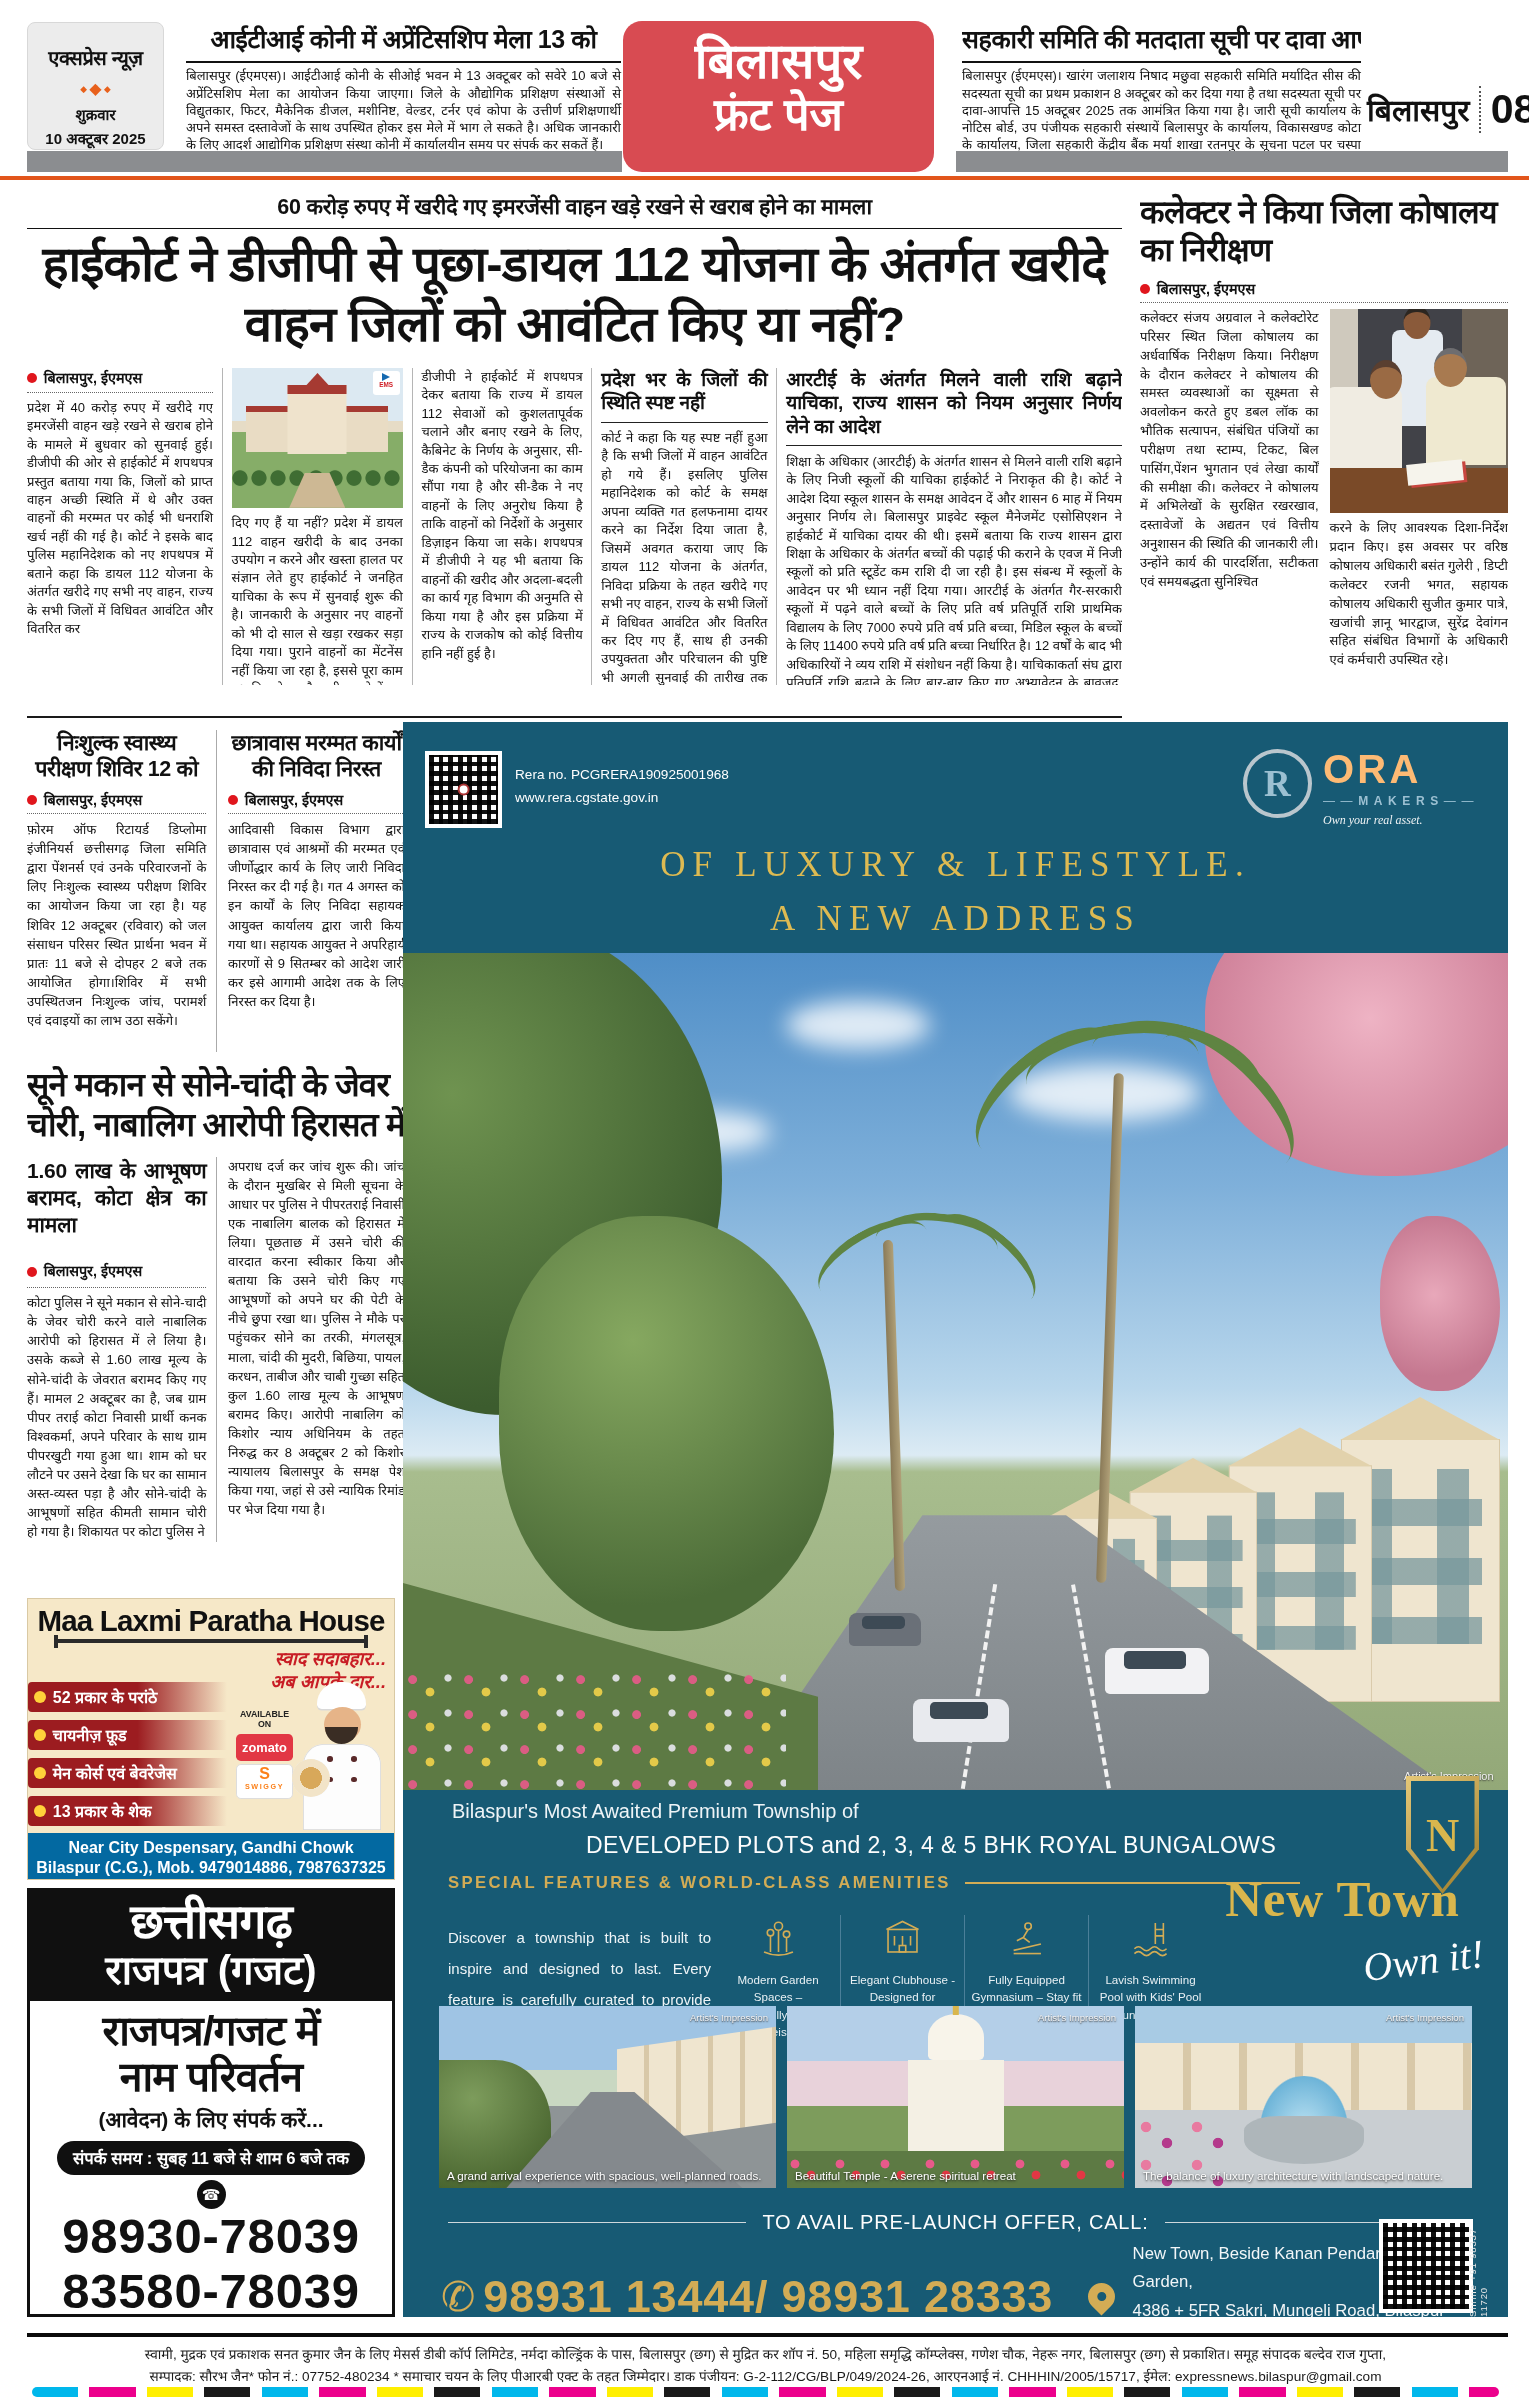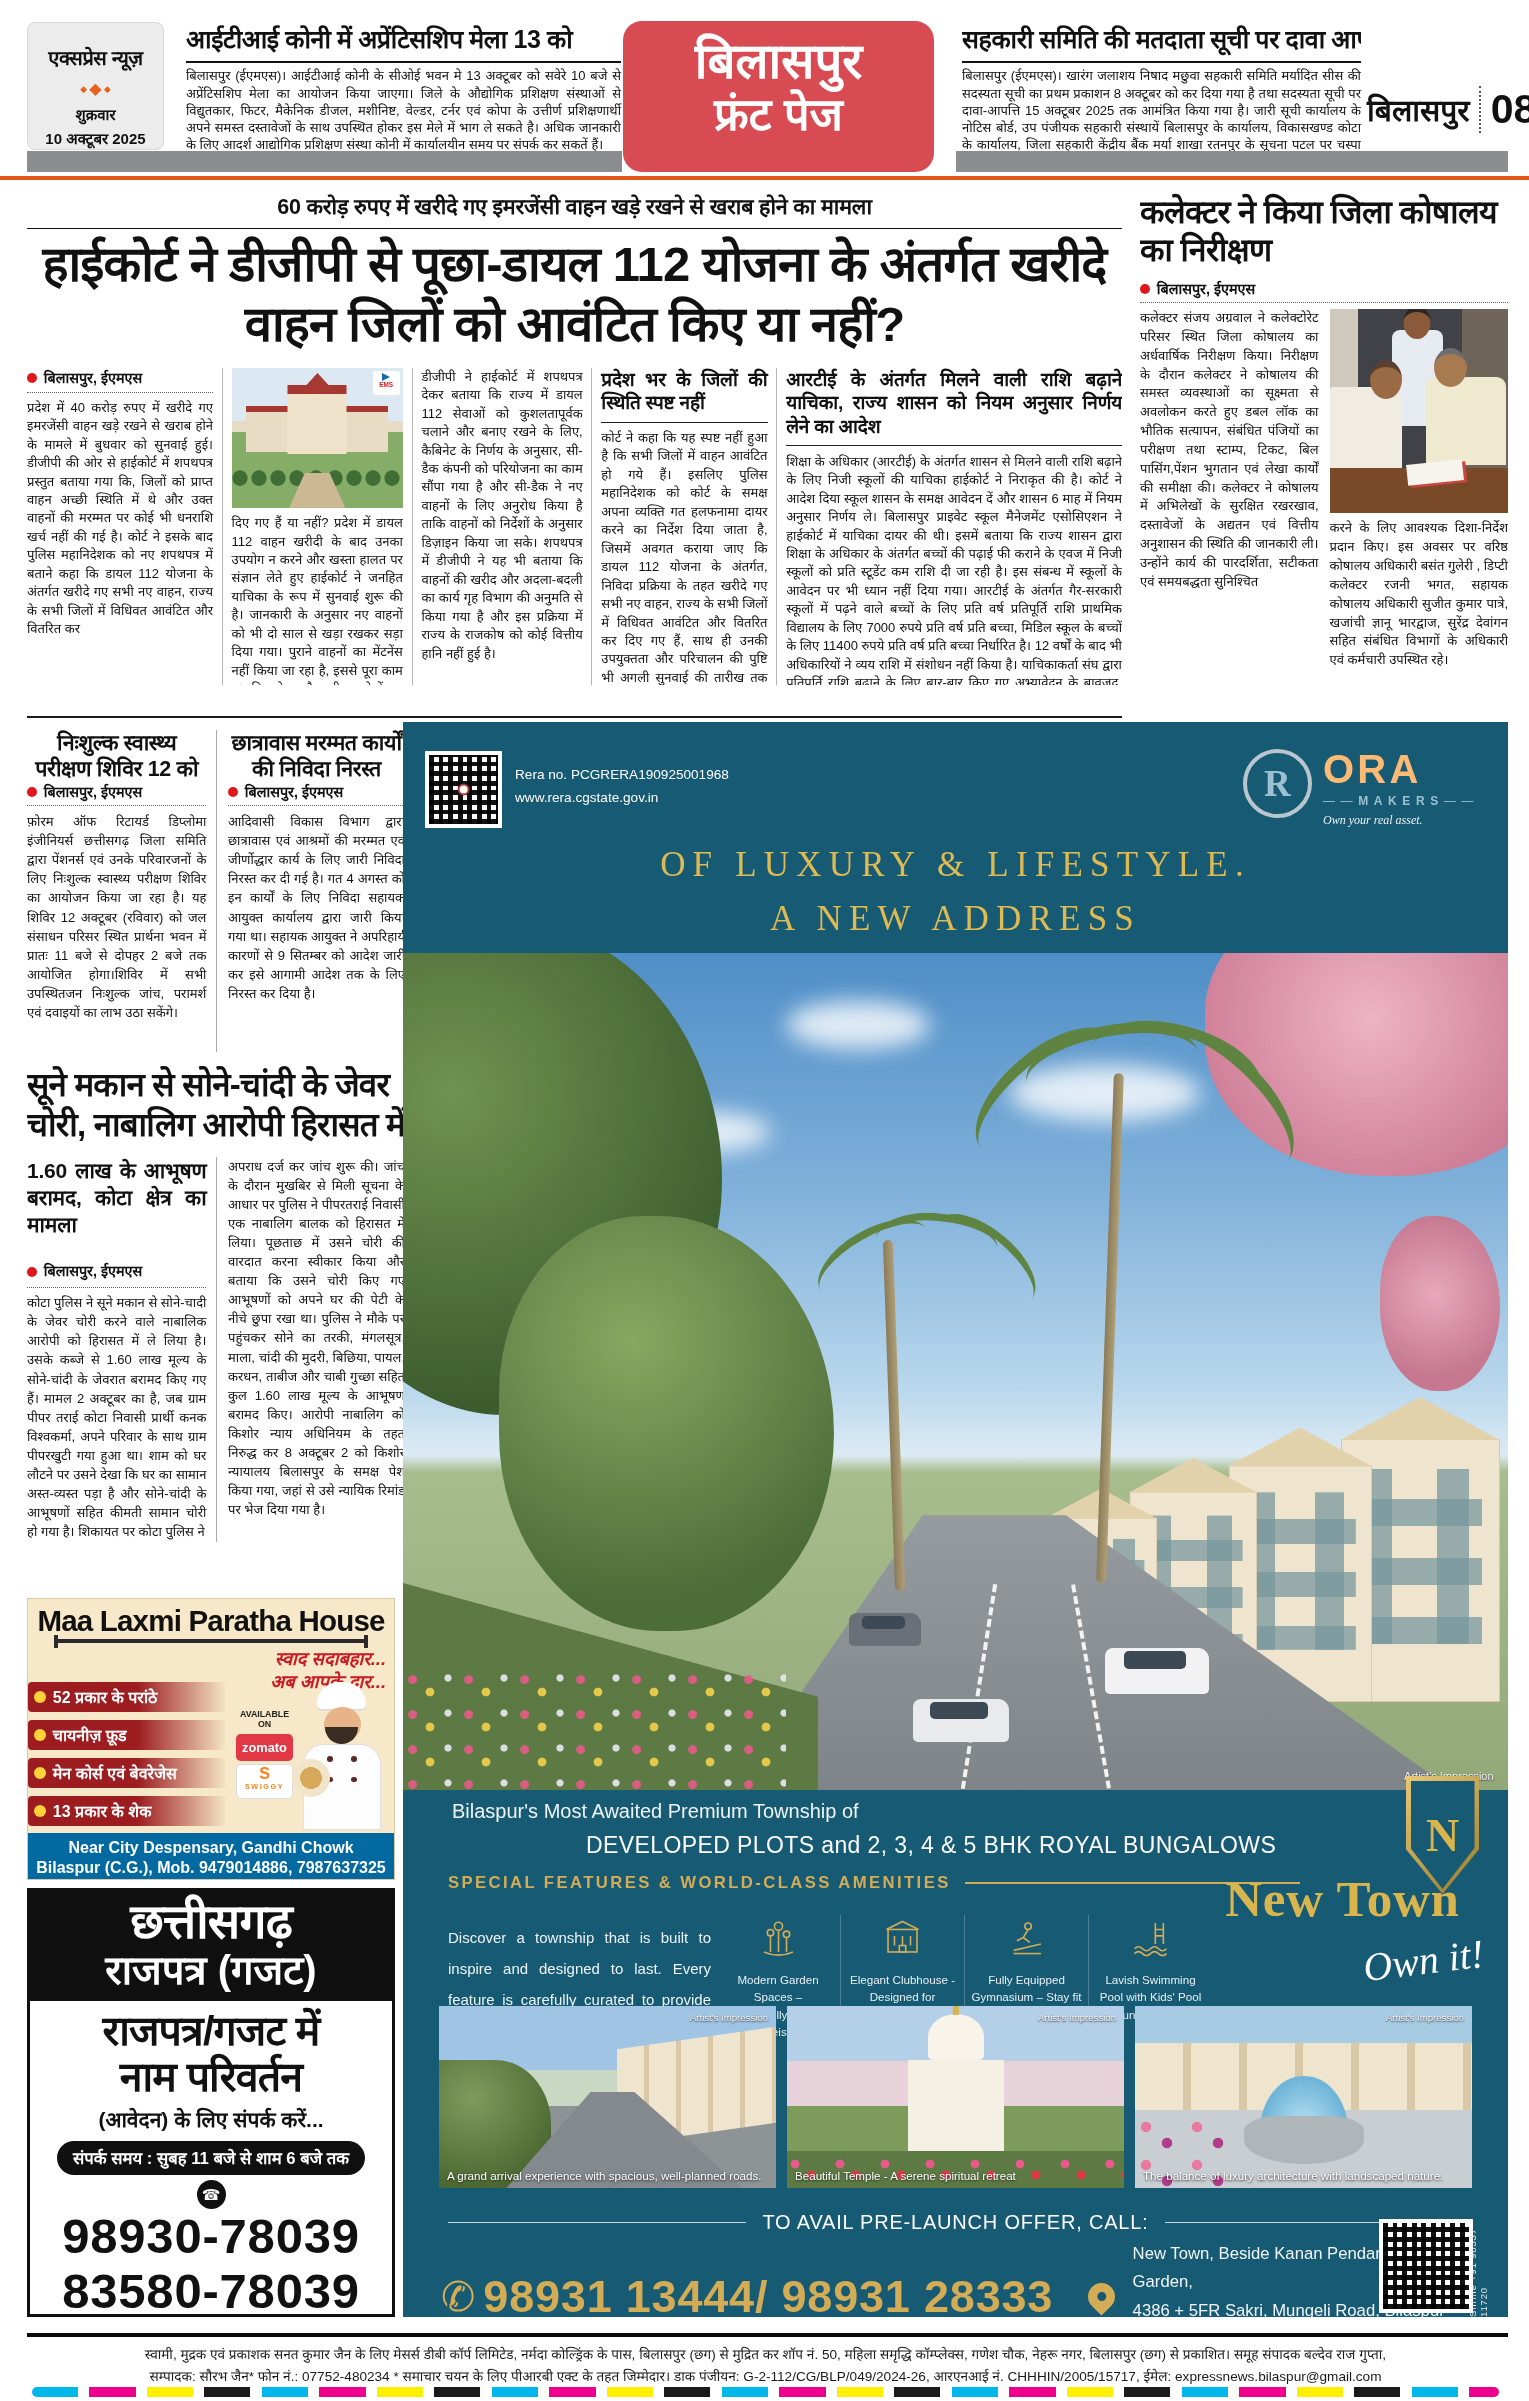--- a/index.html
+++ b/index.html
@@ -11,21 +11,21 @@
   
   .masthead { left:27px; top:22px; width:137px; height:128px; background:#ececec; border:0.8px solid #d8d8d8; border-radius:8px; text-align:center; padding-top:21px; }
   .masthead .mh-title { font-size:20px; font-weight:bold; letter-spacing:-0.4px; }
   .masthead .mh-diamonds { color:#e8611c; margin:8px 0 6.4px; }
   .masthead .mh-diamonds .d-sm { font-size:8.8px; vertical-align:middle; }
   .masthead .mh-diamonds .d-lg { font-size:16px; vertical-align:middle; margin:0 2.4px; }
   .masthead .mh-day { font-size:15px; font-weight:bold; margin-top:1.6px; }
   .masthead .mh-date { font-size:15px; font-weight:bold; margin-top:3.2px; }
 
   .h-art { top:21px; }
-  .h-art .h-head { font-size:25px; font-weight:900; border-bottom:2.4px solid #111; padding-bottom:5.6px; margin-bottom:4.8px; letter-spacing:-0.4px; white-space:nowrap; overflow:hidden; }
+  .h-art .h-head { font-size:25px; font-weight:900; border-bottom:2.4px solid #111; padding-bottom:5.6px; margin-bottom:4.8px; letter-spacing:-0.4px; white-space:nowrap; overflow:hidden;text-align:center; }
   .h-art .h-body { font-size:13px; line-height:1.32; font-weight:500; }
   .h-art1 { left:186px; width:435px; }
   .h-art2 { left:962px; width:399px; }
 
   .graybar { height:21px; background:#8b8d90; top:151px; }
   .graybar-l { left:27px; width:595px; }
   .graybar-r { left:956px; width:552px; }
 
   .redbox { left:623px; top:21px; width:311px; height:151px; background:#d84b52; border-radius:19px; color:#fff; text-align:center; padding-top:14.4px; }
   .redbox .rb1 { font-size:49px; font-weight:900; line-height:1.1; }
@@ -78,21 +78,21 @@
   .pc-right::before { content:""; position:absolute; left:8px; top:-29px; width:33px; height:33px; border-radius:50%; background:#a87a50; border-top:6.4px solid #6d6d70; }
   .pc-desk { position:absolute; bottom:0; width:100%; height:45px; background:#7a4a28; }
   .pc-paper { position:absolute; bottom:30px; left:77px; width:56px; height:21px; background:#f6f4ec; transform:rotate(-6deg); box-shadow:3.2px 2.4px 0 #c8463f; }
 
   .rule-mid { left:27px; top:716px; width:1095px; height:2.4px; background:#1a1a1a; }
 
   
   .miniwrap { left:27px; top:730px; width:378px; height:322px; display:flex; overflow:hidden; }
   .mini { width:50%; padding-right:9.6px; }
   .mini + .mini { border-left:0.8px solid #aaa; padding-left:11px; padding-right:0; }
-  .mini h3 { font-size:21.5px; font-weight:900; line-height:1.22; text-align:center; letter-spacing:-0.4px; }
+  .mini h3 { font-size:21.5px; font-weight:900; line-height:1.22; text-align:center; letter-spacing:-0.4px; margin-bottom:8px; }
   .mini p { font-size:13px; line-height:1.47; }
 
   
   .theft { left:27px; top:1065px; width:378px; height:523px; overflow:hidden; }
   .theft .t-head { font-size:33px; font-weight:900; line-height:1.22; letter-spacing:-0.8px; margin-bottom:11px; }
   .theft .t-cols { display:flex; }
   .theft .t-col { width:50%; font-size:13px; line-height:1.47; padding-right:9.6px; }
   .theft .t-col + .t-col { border-left:0.8px solid #aaa; padding-left:11px; padding-right:0; }
   .theft .t-sub { font-size:21px; font-weight:900; line-height:1.3; margin-bottom:23px; letter-spacing:-0.2px; }
 

